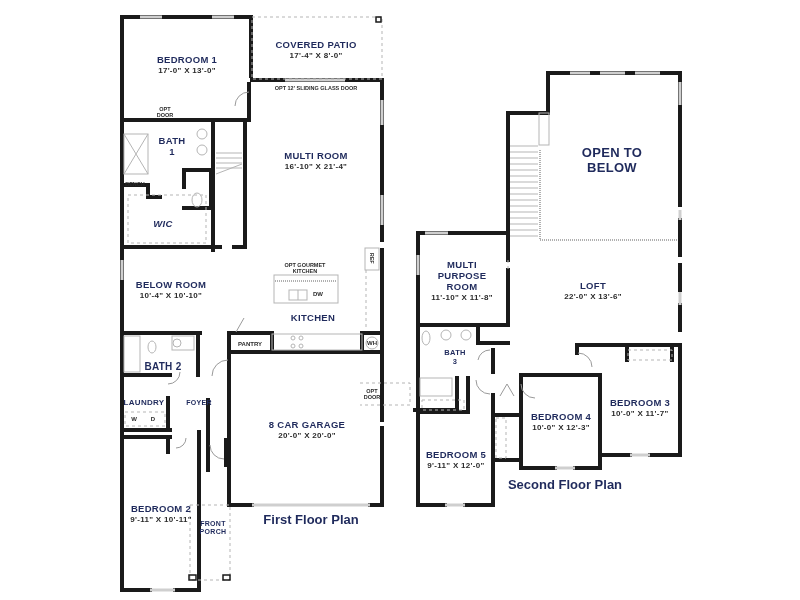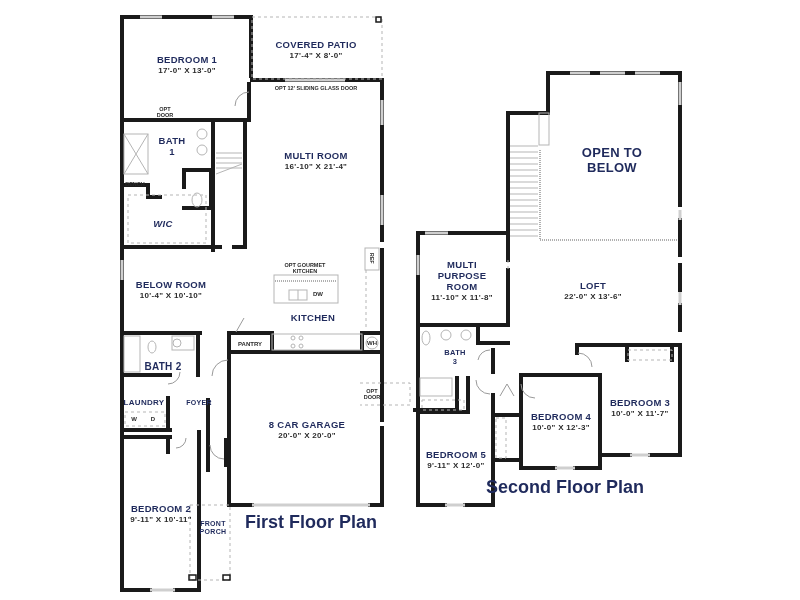--- a/index.html
+++ b/index.html
@@ -9,21 +9,21 @@
   .win { stroke: #cfcfcf; stroke-width: 3; fill: none; }
   .fixture { stroke: #b5b5b5; stroke-width: 1; fill: none; }
   .dash { stroke: #b5b5b5; stroke-width: 1; fill: none; stroke-dasharray: 3 3; }
   .door { stroke: #9a9a9a; stroke-width: 1; fill: none; }
   .hatch { stroke: #b0b0b0; stroke-width: 2; fill: none; stroke-dasharray: 1 1; }
   .lbl { position: absolute; color: #1f2a5c; text-align: center; transform: translateX(-50%); white-space: nowrap; line-height: 1.15; }
   .room { font-weight: bold; font-size: 9.5px; letter-spacing: 0.3px; }
   .dim { font-size: 8px; color: #2a2a2a; }
   .small { font-size: 6px; font-weight: bold; color: #2a2a2a; }
   .tiny { font-size: 5.5px; color: #2a2a2a; font-weight: bold; }
-  .plan-title { position: absolute; color: #1f2a5c; font-weight: bold; font-size: 18px; transform: translateX(-50%); white-space: nowrap; }
+  .plan-title { position: absolute; color: #1f2a5c; font-weight: bold; font-size: 13px; transform: translateX(-50%); white-space: nowrap; }
 </style>
 </head>
 <body>
 
 <svg width="800" height="600" viewBox="0 0 800 600">
 
   <g>
 
     <polyline class="wall" points="251,76 251,17 122,17 122,245"></polyline>
 

